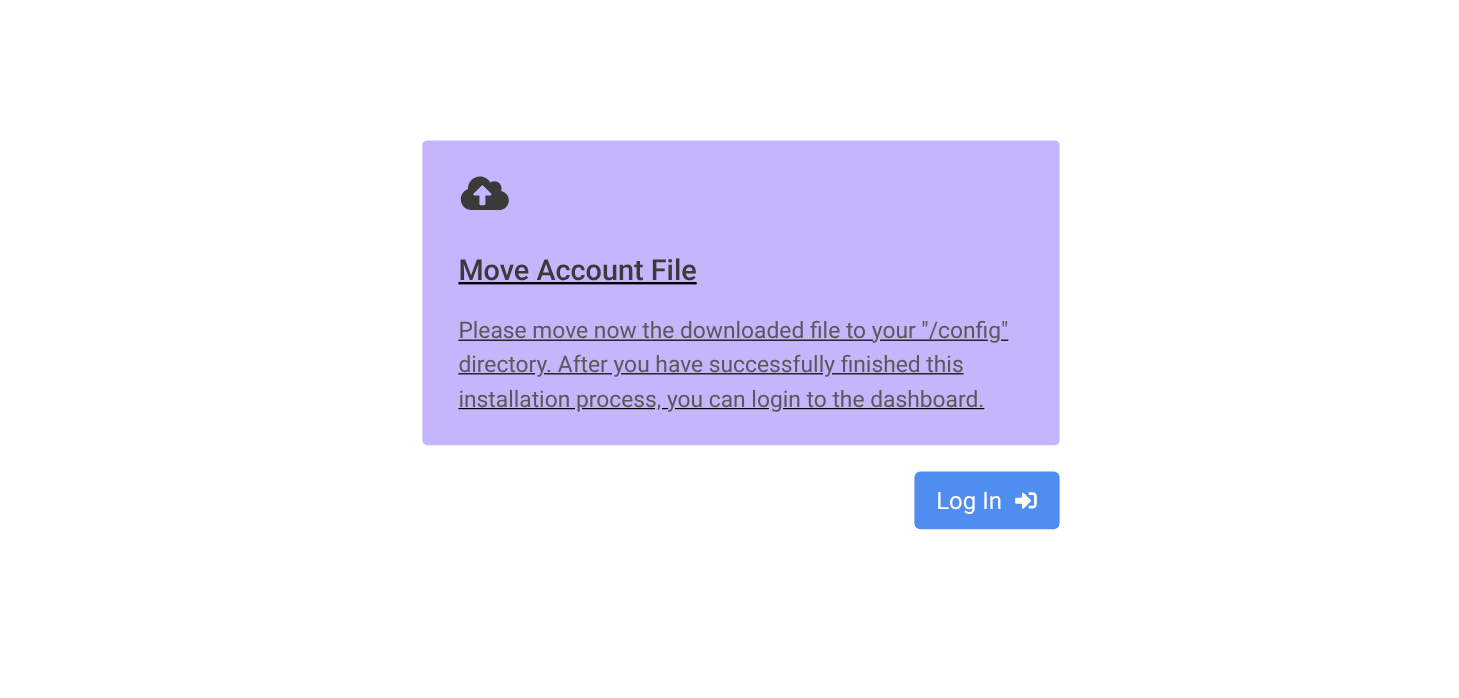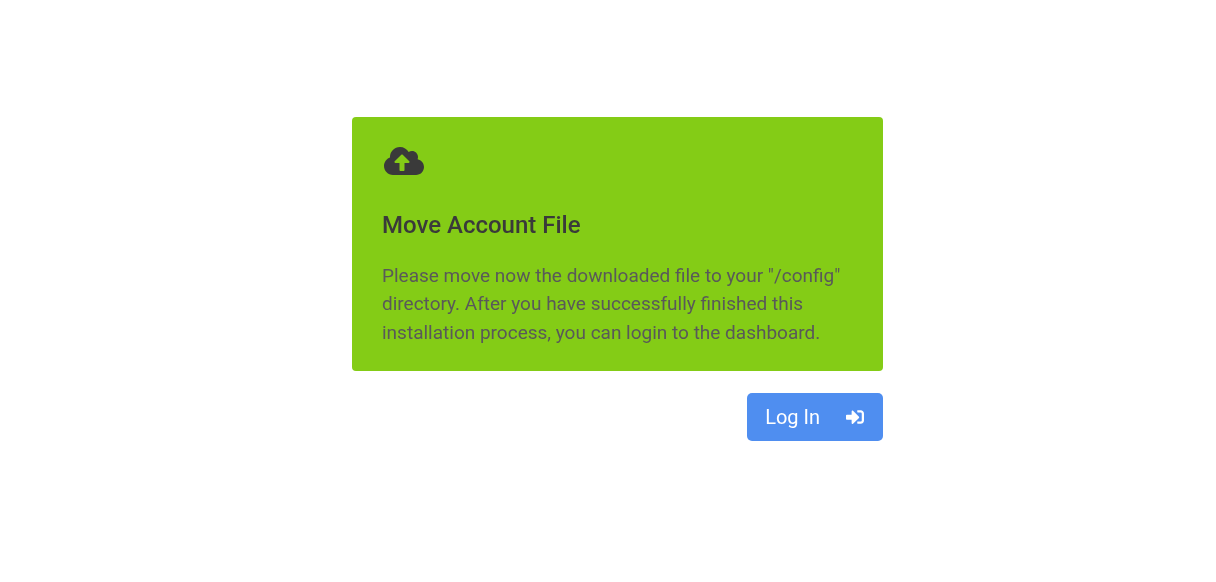--- a/index.html
+++ b/index.html
@@ -14,23 +14,24 @@
       height: 582px;
       position: relative;
     }
     .container {
       position: absolute;
       left: 352px;
       top: 117px;
       width: 531px;
     }
     .card {
-      background: #84cc16;
+      background: #c4b5fd;
       border-radius: 4px;
       padding: 28px 30px 24px 30px;
+      text-decoration: underline;
     }
     .icon-wrap {
       margin-bottom: 34px;
     }
     .cloud-icon {
       width: 44px;
       height: 32px;
       display: block;
     }
     .card-title {
@@ -55,21 +56,21 @@
       background: #4f8ef0;
       color: #ffffff;
       border: none;
       border-radius: 5px;
       padding: 12px 18px;
       font-size: 20px;
       font-weight: 400;
       cursor: pointer;
       display: inline-flex;
       align-items: center;
-      gap: 25px;
+      gap: 10px;
       font-family: inherit;
     }
     .signin-icon {
       width: 20px;
       height: 18px;
       display: inline-block;
     }
   </style>
 </head>
 <body>

